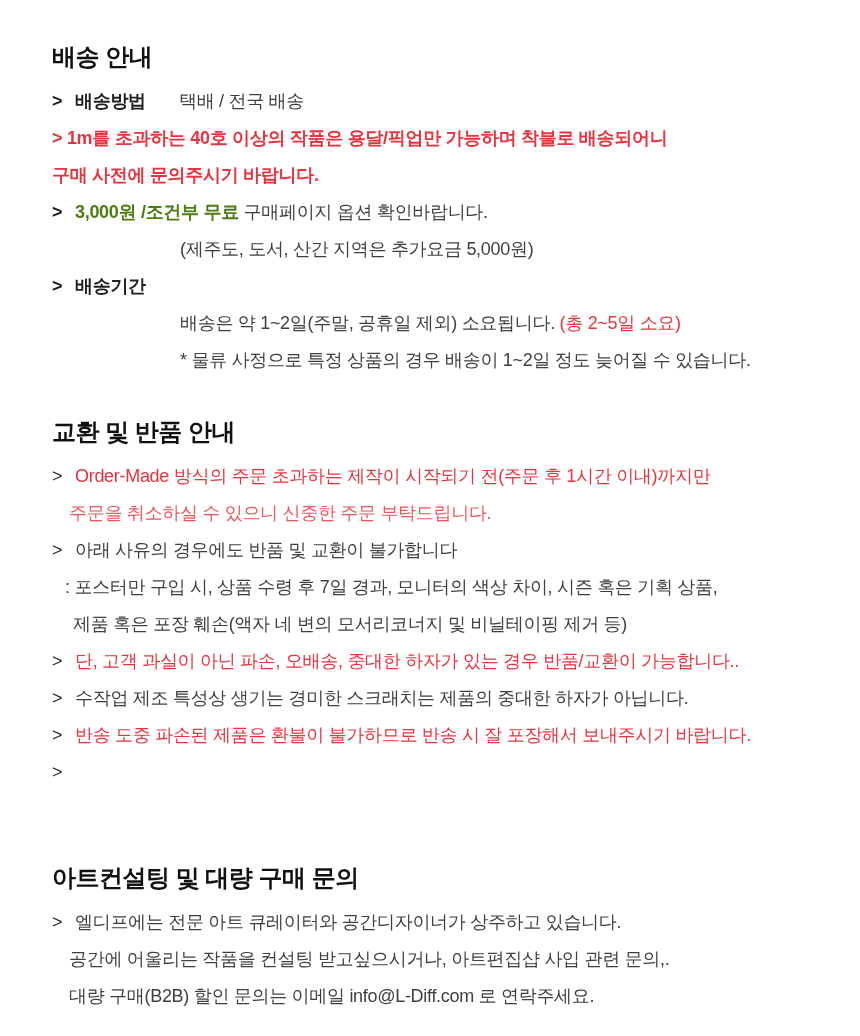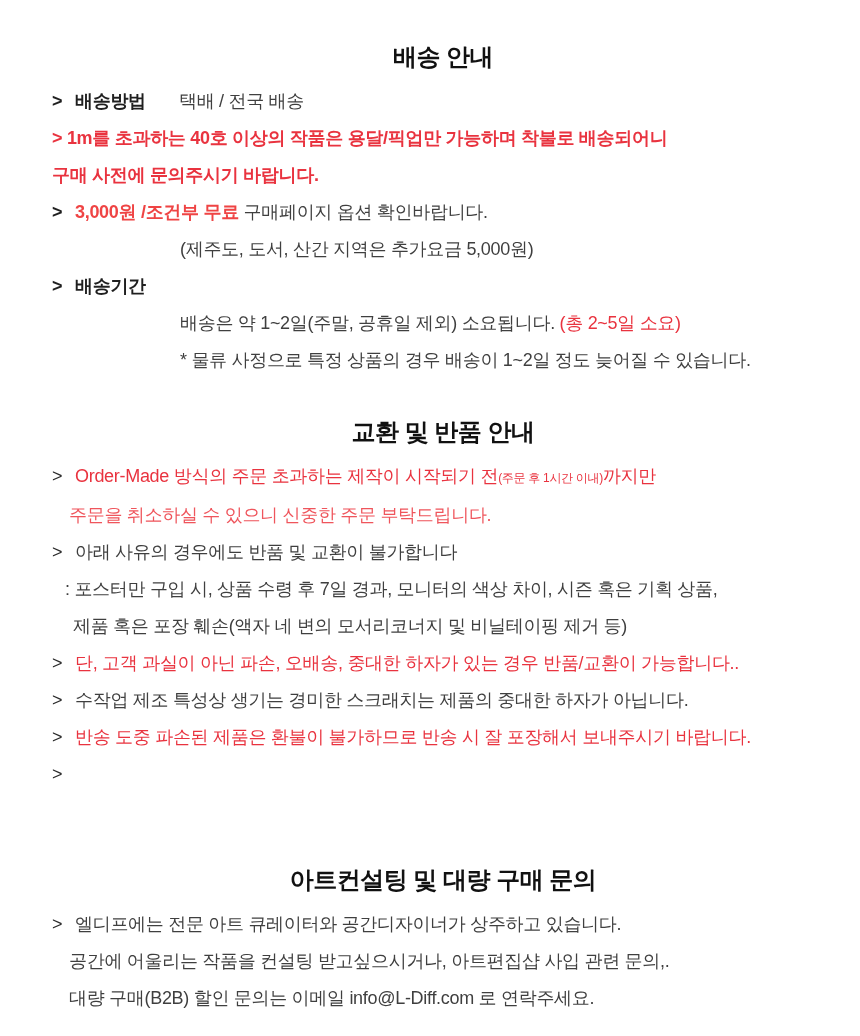--- a/index.html
+++ b/index.html
@@ -14,33 +14,33 @@
   html,body{margin:0;padding:0;}
   body{
     width:860px;height:1036px;background:var(--bg);
     font-family:"Liberation Sans","DejaVu Sans",sans-serif;
     color:var(--ink-body);
     -webkit-font-smoothing:antialiased;
   }
   .page{padding:42px 34px 0 52px;}
   .section-title{
     font-size:24px;font-weight:700;color:var(--ink-heading);
-    line-height:30px;margin:0 0 11px 8px;letter-spacing:-0.5px;text-align:center;
+    line-height:30px;margin:0 0 11px 0;letter-spacing:-0.5px;
   }
   .line{font-size:18px;line-height:37px;letter-spacing:-0.3px;}
   .flexline{display:flex;align-items:baseline;}
   .marker{flex:0 0 23px;color:#2a2a2a;}
   .marker.bold{font-weight:700;color:var(--ink-label);}
   .label{flex:0 0 104px;font-weight:700;color:var(--ink-label);}
   .value{flex:1;color:var(--ink-body);}
-  .bold{font-weight:700;color:#ef4444;}
+  .bold{font-weight:700;color:#4d7c0f;}
   .red{color:var(--red);}
   .red-strong{color:var(--red);font-weight:600;}
   .red-light{color:var(--red-light);}
-  .red-small{color:var(--red);font-size:12px;}
+  .red-small{color:var(--red);font-size:18px;}
   .ind-17{padding-left:17px;}
   .ind-13{padding-left:13px;}
   .ind-21{padding-left:21px;}
   .indent-col{padding-left:128px;}
   .section{margin-top:0;}
   .section + .section{margin-top:38px;}
   .section.big-gap{margin-top:72px;}
 </style>
 </head>
 <body>

